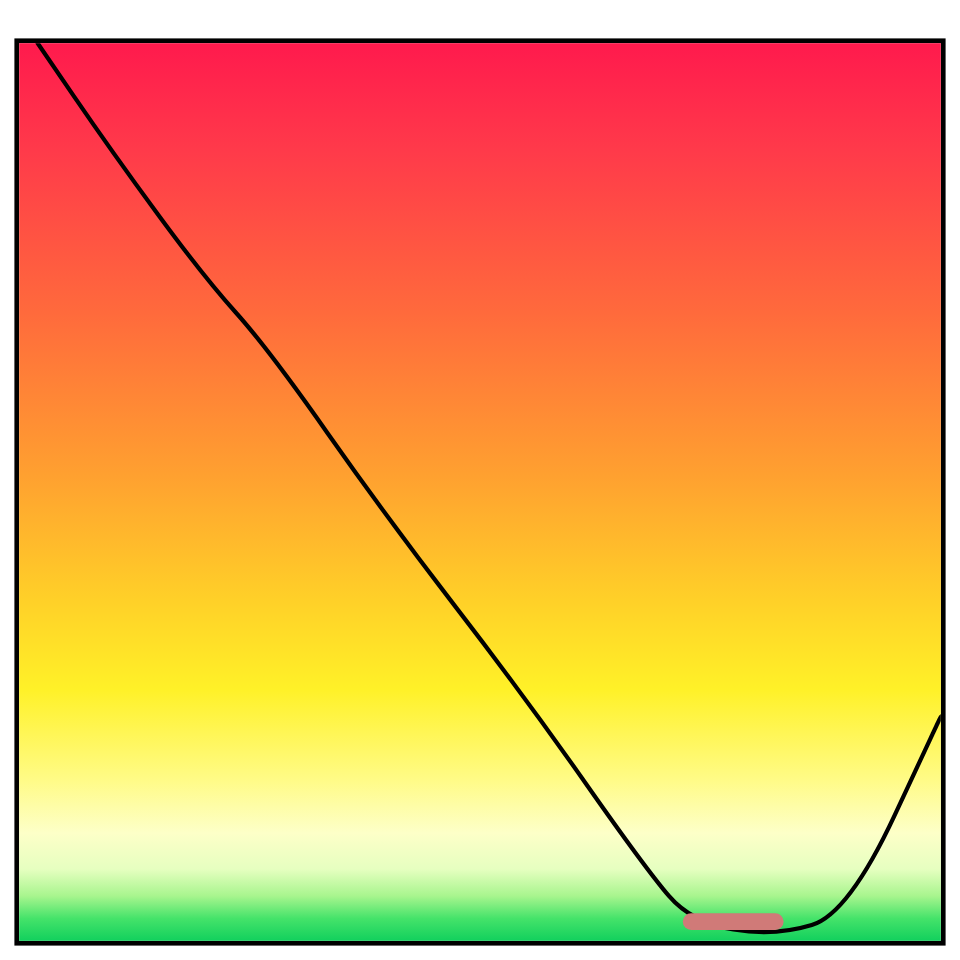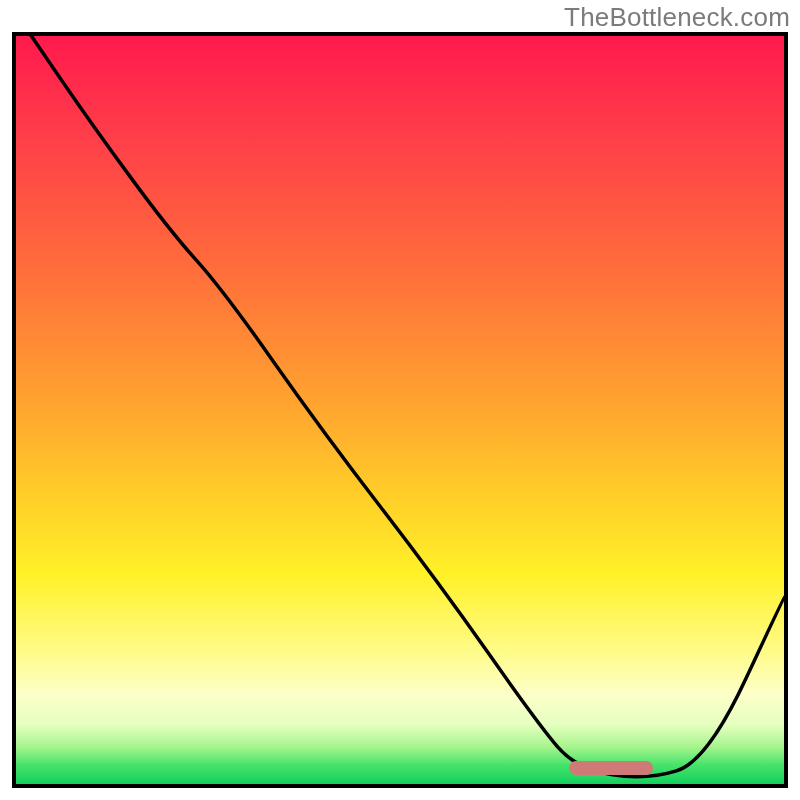--- a/index.html
+++ b/index.html
@@ -59,21 +59,20 @@
     position: absolute;
     height: 14px;
     border-radius: 7px;
     background: #d07a78;
   }
 </style>
 </head>
 <body>
 
 <div class="chart">
-  <div class="watermark">TheBottleneck.com</div>
 
   <div class="plot-outer">
     <div class="plot-inner"></div>
 
     <svg class="overlay" viewBox="0 0 768 748" preserveAspectRatio="none">
       <path fill="none" stroke="#000" stroke-width="3.5" stroke-linecap="round" d="M 15.4 0.0 Q 15.4 0.0 46.1 44.9 Q 76.8 89.8 115.2 142.1 Q 153.6 194.5 180.5 224.4 Q 207.4 254.3 257.3 325.4 Q 307.2 396.4 364.8 471.2 Q 422.4 546.0 472.3 617.1 Q 522.2 688.2 541.4 710.6 Q 560.6 733.0 595.2 738.6 Q 629.8 744.3 660.5 734.9 Q 691.2 725.6 729.6 643.3 T 768.0 561.0"></path>
     </svg>
 
     <div class="marker" style="left: 552.96px; width: 84.48px; top: 724.544px;"></div>
   </div>

